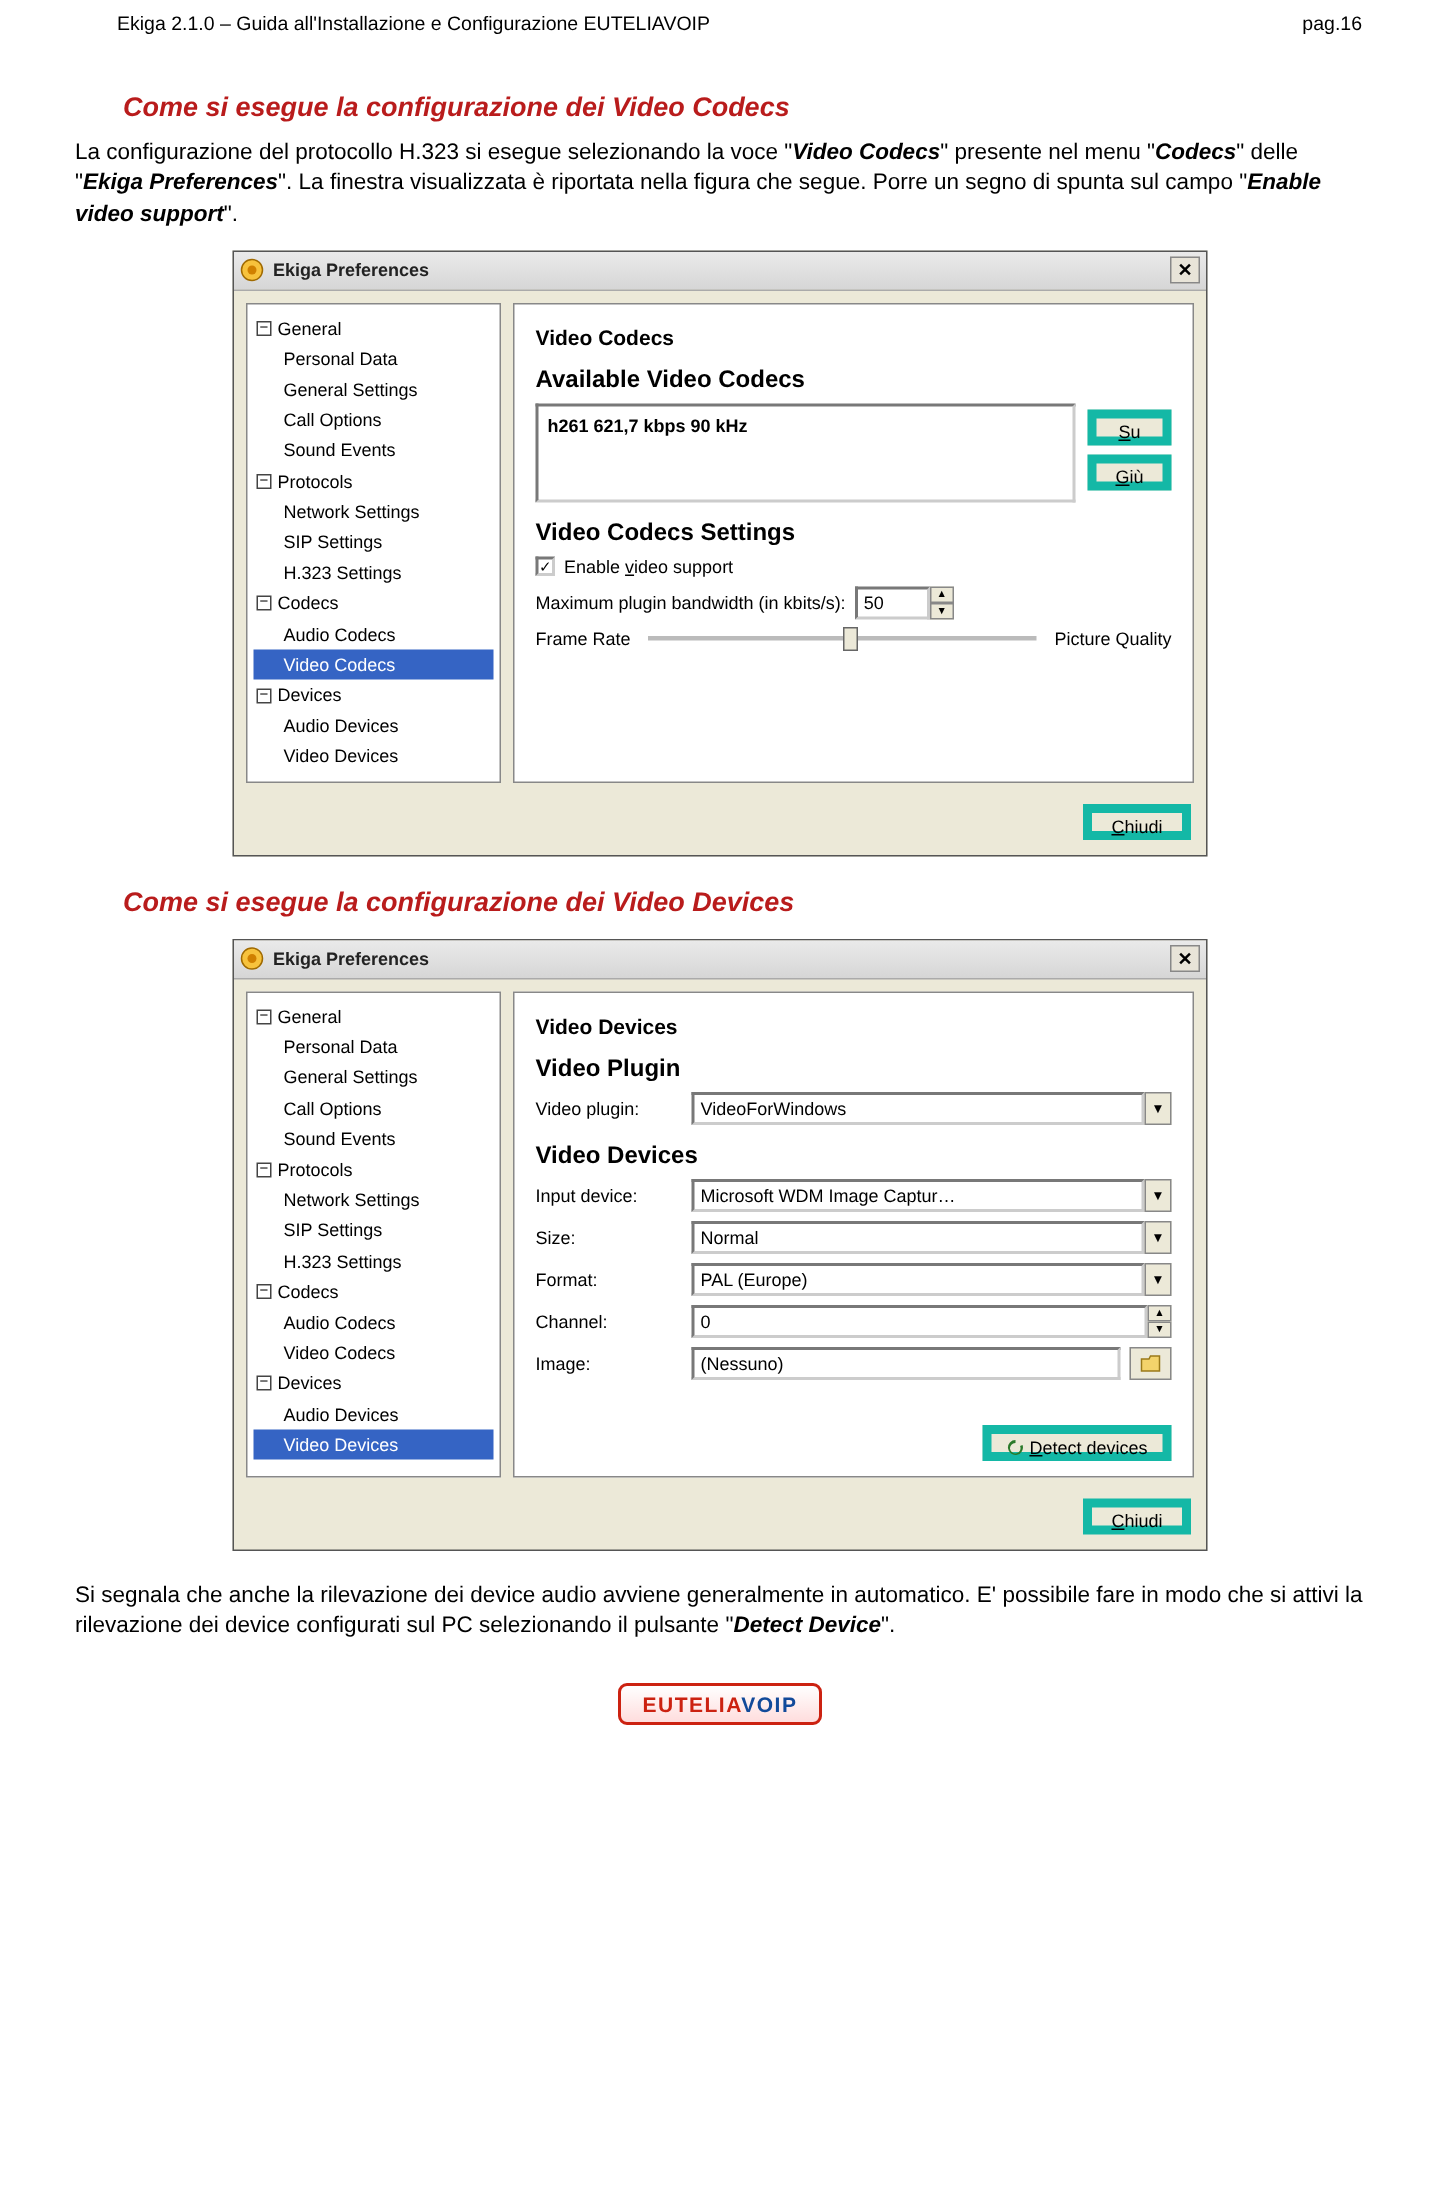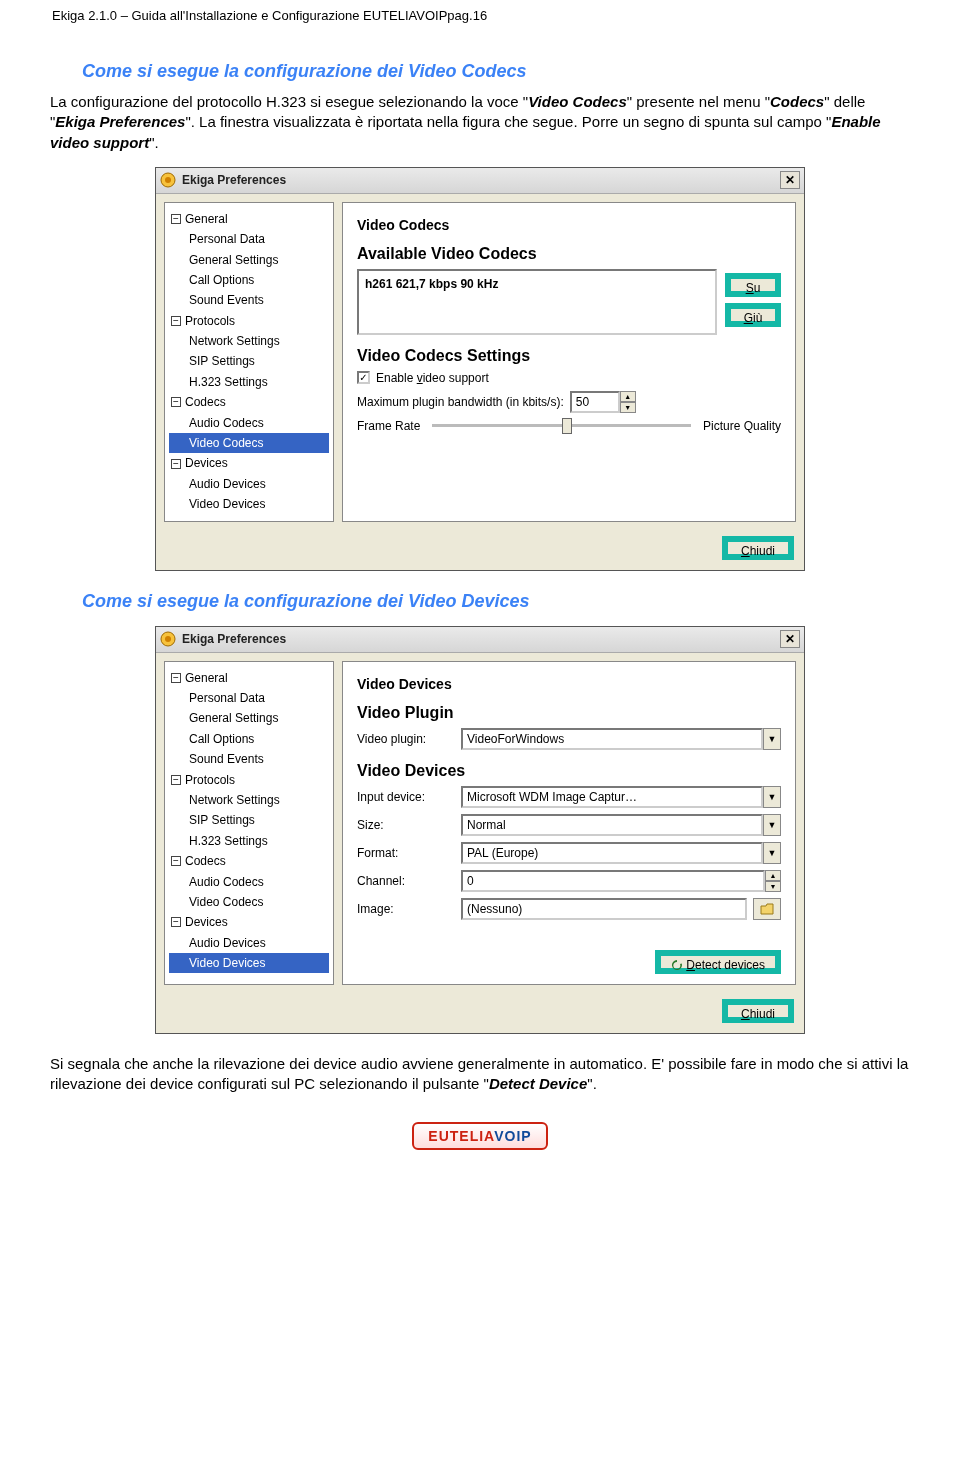--- a/index.html
+++ b/index.html
@@ -5,22 +5,22 @@
   * { box-sizing: border-box; }
   body {
     margin: 0; padding: 0;
     font-family: Arial, sans-serif;
     font-size: 14px;
     color: #000;
     background: #fff;
     width: 960px;
   }
   .page { padding: 0 50px 20px 50px; }
-  .doc-header { display:flex; font-size:13px; padding:8px 2px 20px 2px; border-bottom:none;}
-  h2.section { color:#3b82f6; font-style:italic; font-weight:bold; font-size:18px; margin:18px 0 10px 32px;}
+  .doc-header { display:flex; justify-content:space-between; font-size:13px; padding:8px 2px 20px 2px; border-bottom:none;margin-left:26px;}
+  h2.section { color:#b91c1c; font-style:italic; font-weight:bold; font-size:18px; margin:18px 0 10px 32px;}
   p.body { font-size:15px; line-height:1.35; margin:6px 0;}
   p.body .bi { font-weight:bold; font-style:italic;}
   .dialog {
     width: 650px; margin: 14px auto 20px auto;
     border:1px solid #555;          
     font-family: Tahoma, sans-serif;
     font-size:12px;
     background:#ece9d8;
   }
   .titlebar {

